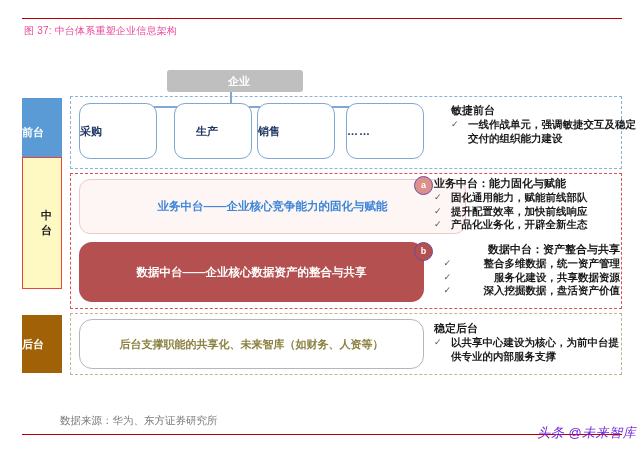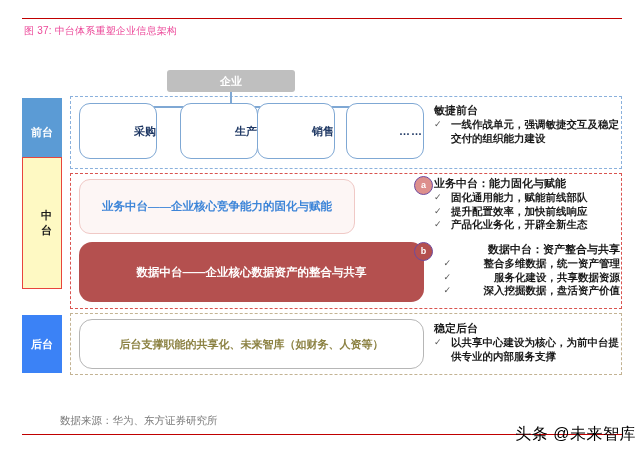--- a/index.html
+++ b/index.html
@@ -70,20 +70,21 @@
     width: 128px;
     height: 22px;
     background: #bfbfbf;
     border-radius: 3px;
     color: #ffffff;
     font-size: 11px;
     font-weight: bold;
     display: flex;
     align-items: center;
     justify-content: center;
+    padding-left: 8px;
   }
 
   
   .conn {
     position: absolute;
     background: #7fa8d4;
   }
   .conn-v { width: 1.5px; }
   .conn-h { height: 1.5px; }
 
@@ -111,86 +112,85 @@
   }
 
   
   .tier-label {
     position: absolute;
     left: 0px;
     width: 40px;
     box-sizing: border-box;
     display: flex;
     align-items: center;
-    justify-content: center;
+    justify-content: flex-start;
     font-size: 11px;
     font-weight: bold;
   }
   #tier-front {
     top: 53px;
     height: 69px;
     background: #5b9bd5;
     color: #ffffff;
   }
   #tier-middle {
     top: 112px;
     height: 132px;
     background: #fef9c3;
     color: #1a1a1a;
     border: 1.5px solid #e8453c;
     padding-left: 18px;
   }
   #tier-back {
     top: 270px;
     height: 58px;
-    background: #3b82f6;
+    background: #a16207;
     color: #ffffff;
   }
 
   
   .front-box {
     position: absolute;
     top: 58px;
     width: 78px;
     height: 56px;
     box-sizing: border-box;
     border: 1.3px solid #7fa8d4;
     border-radius: 11px;
     background: #ffffff;
     display: flex;
     align-items: center;
-    justify-content: flex-end;
+    justify-content: flex-start;
     font-size: 11px;
     font-weight: bold;
     color: #1f3864;
   }
   #front-box-0 { left: 57px; }
-  #front-box-1 { left: 158px; }
+  #front-box-1 { left: 152px; padding-left: 21px; }
   #front-box-2 { left: 235px; }
   #front-box-3 { left: 324px; }
   #front-box-3 .dots { color: #1f3864; letter-spacing: 1px; }
 
   
   #biz-mid-box {
     position: absolute;
     left: 57px;
     top: 134px;
-    width: 276px;
+    width: 387px;
     height: 55px;
     box-sizing: border-box;
     border: 1.3px solid #f0c9c6;
     border-radius: 11px;
     background: #fdf6f5;
     display: flex;
     align-items: center;
     justify-content: center;
     font-size: 11.5px;
     font-weight: bold;
     color: #3d85d8;
-    font-family: Liberation Serif, serif;
   }
   #data-mid-box {
     position: absolute;
     left: 57px;
     top: 197px;
     width: 345px;
     height: 60px;
     box-sizing: border-box;
     border-radius: 13px;
     background: #b4504f;
@@ -246,21 +246,21 @@
   .note-check {
     width: 17px;
     flex: 0 0 17px;
     font-size: 9px;
     font-weight: normal;
     color: #555;
     line-height: 13.5px;
   }
   .note-text { flex: 1 1 auto; }
 
-  #note-front { top: 58px; }
+  #note-front { top: 58px; margin-left: 17px; }
   #note-biz   { top: 131px; }
   #note-data  { top: 197px; text-align: right; }
   #note-back  { top: 276px; }
 
   
   .badge {
     position: absolute;
     width: 19px;
     height: 19px;
     border-radius: 50%;
@@ -283,24 +283,25 @@
     left: 392px;
     top: 197px;
     background: #b4504f;
   }
 
   
   #watermark {
     position: absolute;
     right: 6px;
     top: 424px;
-    font-size: 16px;
-    color: #000000;
+    font-size: 13px;
+    color: #6d28d9;
     letter-spacing: .5px;
     white-space: nowrap;
+    font-style: italic;
   }
 </style>
 </head>
 <body>
 
 <div id="figure-root">
 
   <div class="rule" id="rule-top"></div>
 
   <div id="figure-title">图 37: 中台体系重塑企业信息架构</div>

